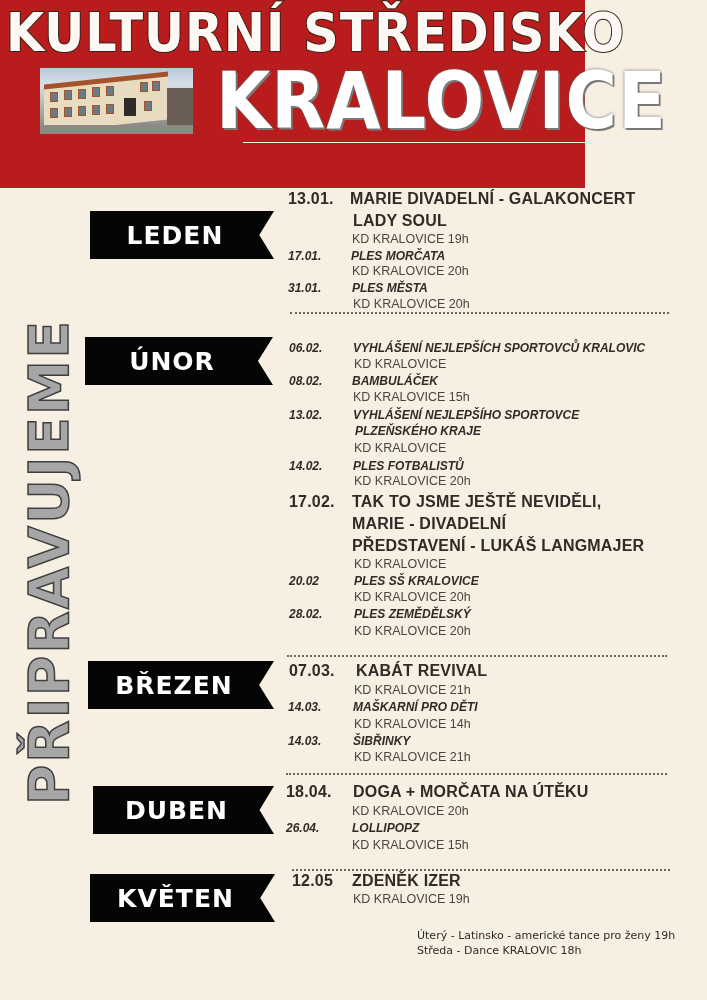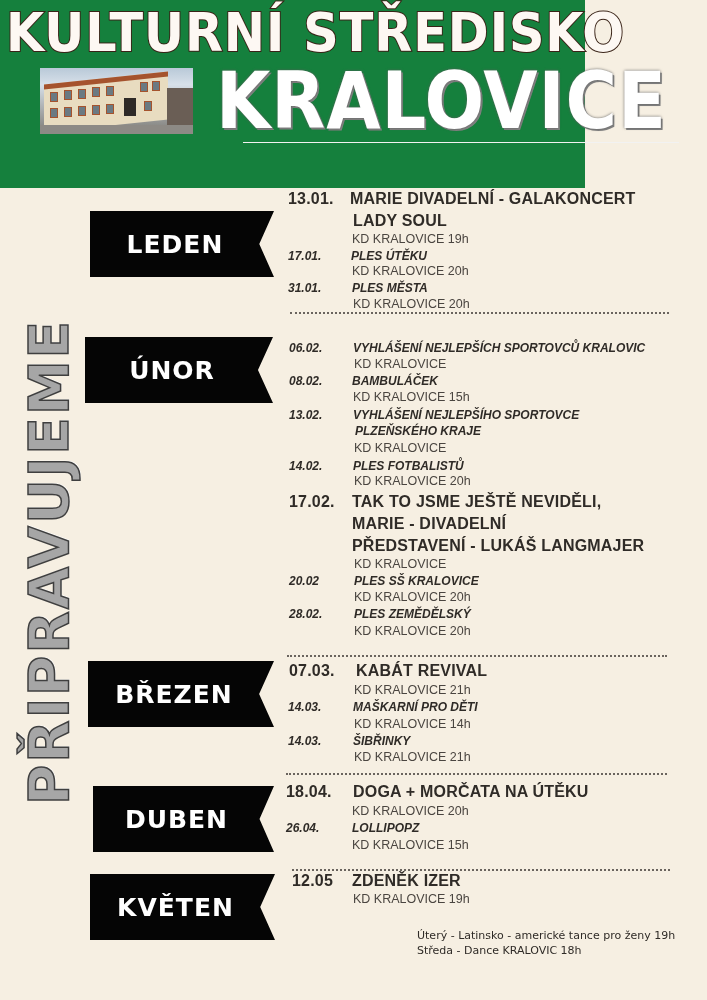--- a/index.html
+++ b/index.html
@@ -7,21 +7,21 @@
   body {
     background: #f6efe2;
     font-family: "Liberation Sans", "DejaVu Sans", sans-serif;
     color: #3a3530;
     position: relative;
   }
 
   
   .header {
     position: absolute; left: 0; top: 0; width: 585px; height: 188px;
-    background: #15803d;
+    background: #b91c1c;
   }
   .title-top {
     position: absolute; left: 6px; top: 2px; width: 700px;
     font-family: "DejaVu Sans", sans-serif;
     font-weight: bold; font-size: 53px; letter-spacing: 1px;
     color: #fdf8f3;
     white-space: nowrap;
     -webkit-text-stroke: 2px #3a2418;
     paint-order: stroke fill;
     text-shadow: 0 0 1px #3a2418;
@@ -91,21 +91,21 @@
     transform: rotate(-90deg); transform-origin: left top;
     font-family: "DejaVu Sans", sans-serif;
     font-weight: bold; font-size: 55px; letter-spacing: 2px;
     color: #a6a6a6; white-space: nowrap; line-height: 54px;
     -webkit-text-stroke: 1.5px #3f3f3f;
     text-shadow: 1px 1px 0 #ffffff;
   }
 
   
   .banner {
-    position: absolute; height: 66px; background: #050505;
+    position: absolute; height: 48px; background: #050505;
     clip-path: polygon(0 0, 100% 0, 92% 50%, 100% 100%, 0 100%);
     color: #ffffff; font-family: "DejaVu Sans", sans-serif;
     font-weight: bold; font-size: 25px; letter-spacing: 1px;
     display: flex; align-items: center; justify-content: center;
     padding-right: 14px;
   }
 
   
   .ev { position: absolute; white-space: nowrap; }
   .big { font-size: 16px; font-weight: bold; color: #2f2b27; letter-spacing: 0.2px; }
@@ -163,21 +163,21 @@
 <div class="banner" style="left:88px;top:661px;width:186px;">BŘEZEN</div>
 <div class="banner" style="left:93px;top:786px;width:181px;">DUBEN</div>
 <div class="banner" style="left:90px;top:874px;width:185px;">KVĚTEN</div>
 
 <div class="ev big" style="left:288px;top:190px;">13.01.</div>
 <div class="ev big" style="left:350px;top:190px;">MARIE DIVADELNÍ - GALAKONCERT</div>
 <div class="ev big" style="left:353px;top:212px;">LADY SOUL</div>
 <div class="ev venue" style="left:352px;top:232px;">KD KRALOVICE 19h</div>
 
 <div class="ev small" style="left:288px;top:249px;">17.01.</div>
-<div class="ev small" style="left:351px;top:249px;">PLES ÚTĚKU</div>
+<div class="ev small" style="left:351px;top:249px;">PLES MORČATA</div>
 <div class="ev venue" style="left:352px;top:264px;">KD KRALOVICE 20h</div>
 
 <div class="ev small" style="left:288px;top:281px;">31.01.</div>
 <div class="ev small" style="left:352px;top:281px;">PLES MĚSTA</div>
 <div class="ev venue" style="left:353px;top:297px;">KD KRALOVICE 20h</div>
 
 <div class="sep" style="left:290px;top:312px;width:379px;"></div>
 
 <div class="ev small" style="left:289px;top:341px;">06.02.</div>
 <div class="ev small" style="left:353px;top:341px;text-align:center;">VYHLÁŠENÍ NEJLEPŠÍCH SPORTOVCŮ KRALOVIC</div>

